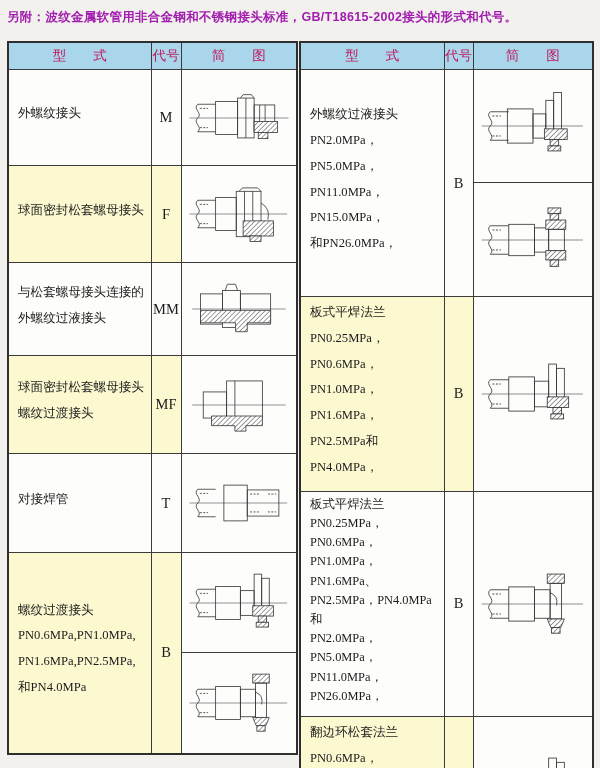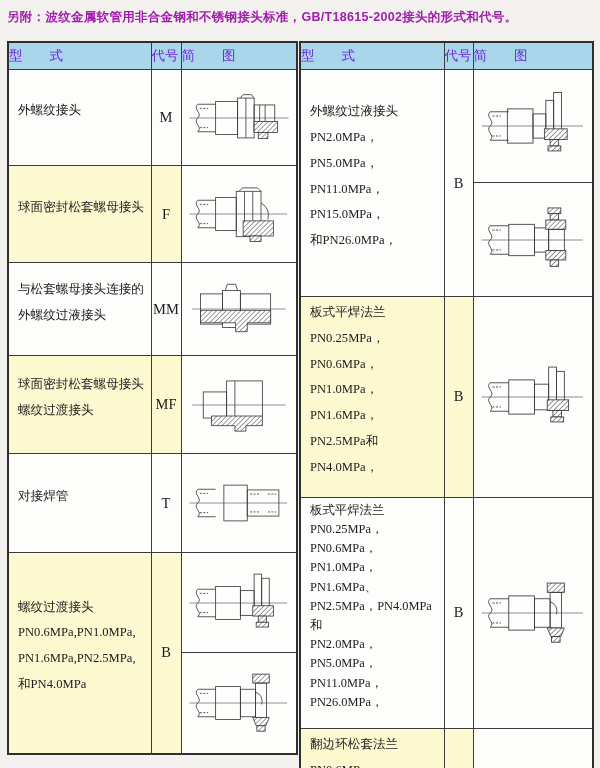--- a/index.html
+++ b/index.html
@@ -17,25 +17,25 @@
   }
   table{
     position:absolute;top:41px;border-collapse:collapse;table-layout:fixed;
     border:2px solid #2f2f2f;background:#fdfdfc;
   }
   #left-table{left:7px;width:289px;}
   #right-table{left:299px;width:293px;}
   th,td{border:1px solid #3b3b3b;padding:0;vertical-align:middle;overflow:hidden;}
   th{
     background:#aad6ec;font-weight:normal;font-size:13.5px;height:26px;
-    color:#6d28d9;text-align:left;
+    color:#be185d;text-align:center;
   }
   td{background:#fdfdfc;}
   td.type{
-    font-size:12.6px;text-align:left;padding:3px 3px 16px 9px;
+    font-size:12.6px;text-align:left;padding:3px 3px 10px 9px;
     line-height:2.05;white-space:pre-line;
   }
   td.type.tight{line-height:1.55;font-size:12.4px;}
   td.code{text-align:center;font-size:14.5px;}
   td.diag{text-align:center;}
   tr.hl td.type, tr.hl td.code{background:#fcf9d1;margin-left:32px;}
   .h96{height:96px}.h97{height:97px}.h103{height:92px}.h98{height:98px}
   .h99{height:99px}.h100{height:100px}.h101{height:101px}
   .h113{height:113px}.h114{height:114px}.h117{height:117px}
   .diag svg{display:inline-block;vertical-align:middle;}

